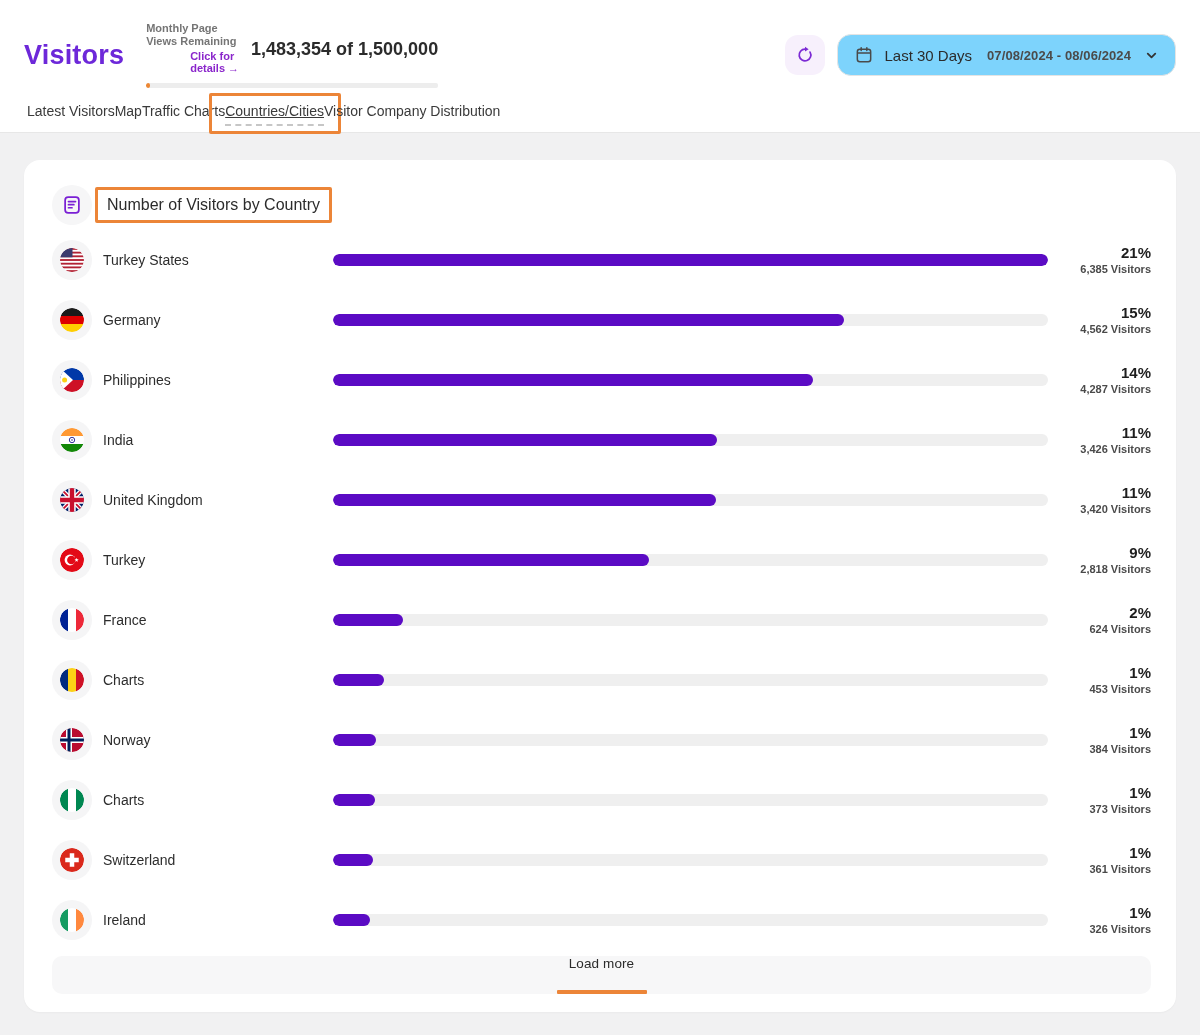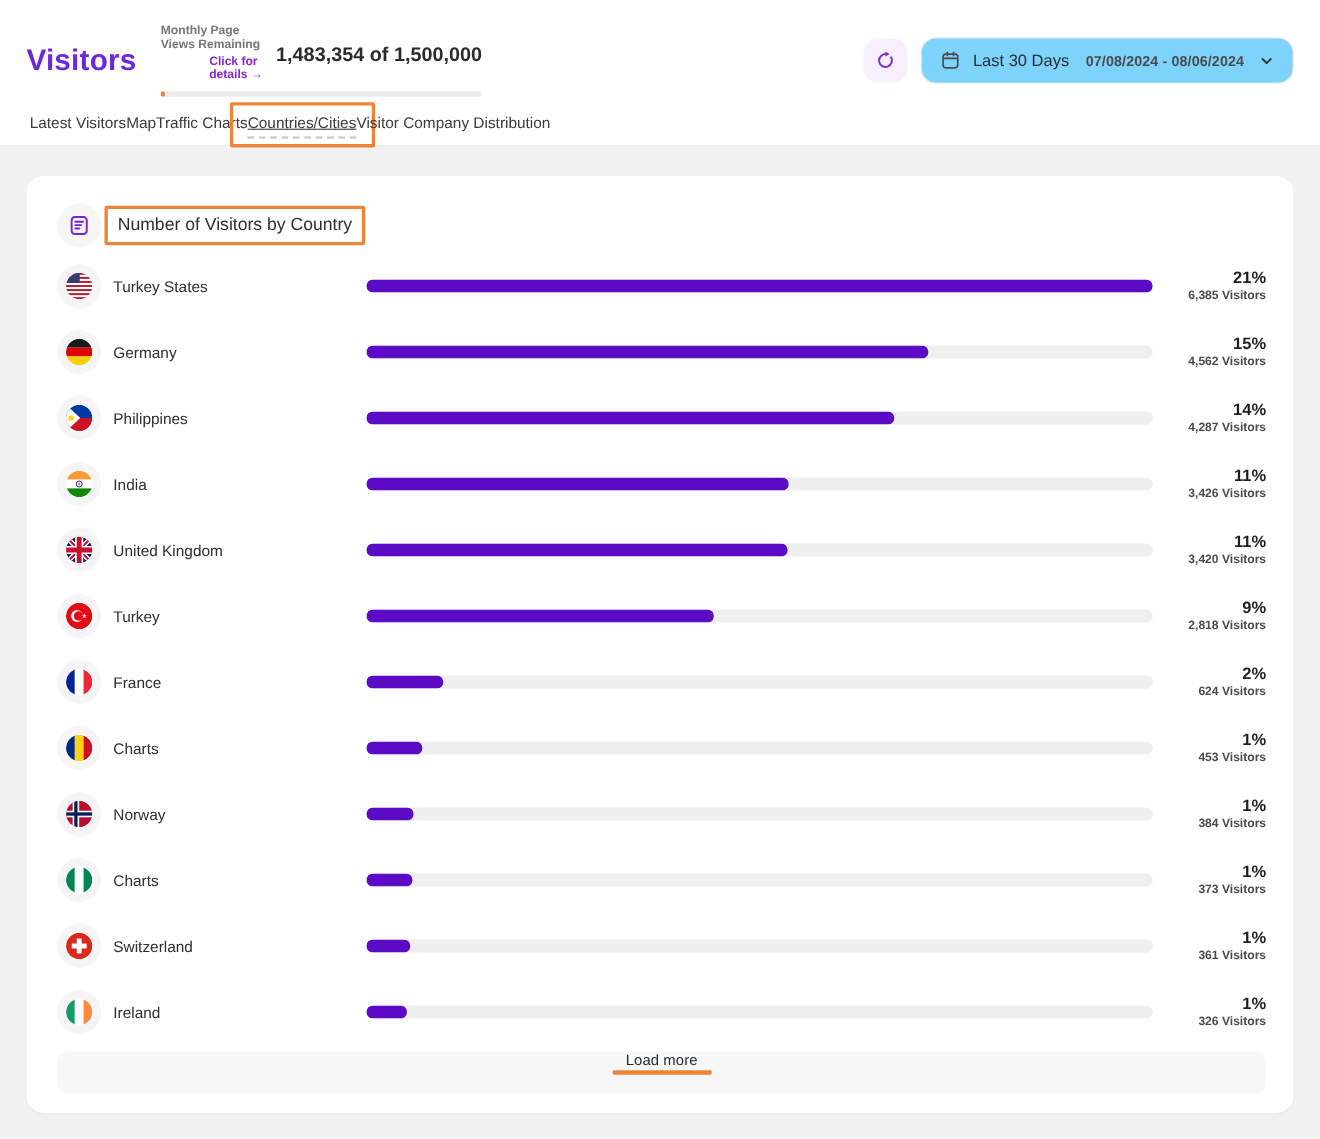--- a/index.html
+++ b/index.html
@@ -59,21 +59,21 @@
   .flag-wrap { width:40px; height:40px; border-radius:50%; background:#F5F5F6; display:flex; align-items:center; justify-content:center; }
   .flag-wrap svg { width:24px; height:24px; border-radius:50%; display:block; }
   .country-label { font-size:14px; font-weight:500; color:#2D2D2D; padding-left:11px; }
   .bar-track { height:12px; background:var(--track); border-radius:6px; overflow:hidden; }
   .bar-fill { height:100%; background:var(--bar); border-radius:6px; }
   .row-values { display:flex; flex-direction:column; align-items:flex-end; gap:3px; }
   .pct { font-size:15px; font-weight:700; color:#1E1E1E; line-height:15px; }
   .visitors { font-size:11px; font-weight:700; color:#4A4A4A; line-height:12px; }
 
   
-  .load-more { margin-top:6px; width:100%; height:38px; border:none; border-radius:10px; background:#F7F7F8; cursor:pointer; display:flex; flex-direction:column; align-items:center; justify-content:flex-start; font-family:inherit; }
+  .load-more { margin-top:6px; width:100%; height:38px; border:none; border-radius:10px; background:#F7F7F8; cursor:pointer; display:flex; flex-direction:column; align-items:center; justify-content:space-between; font-family:inherit; }
   .load-more-label { font-size:13.5px; font-weight:400; color:#2B2B2B; letter-spacing:0.1px; }
   .load-more-underline { width:90px; height:4px; background:var(--annot); margin-top:2px; border-radius:1px; }
 
   svg { display:block; }
 </style>
 </head>
 <body>
 
 <header class="topbar">
   <div class="topbar-main">

